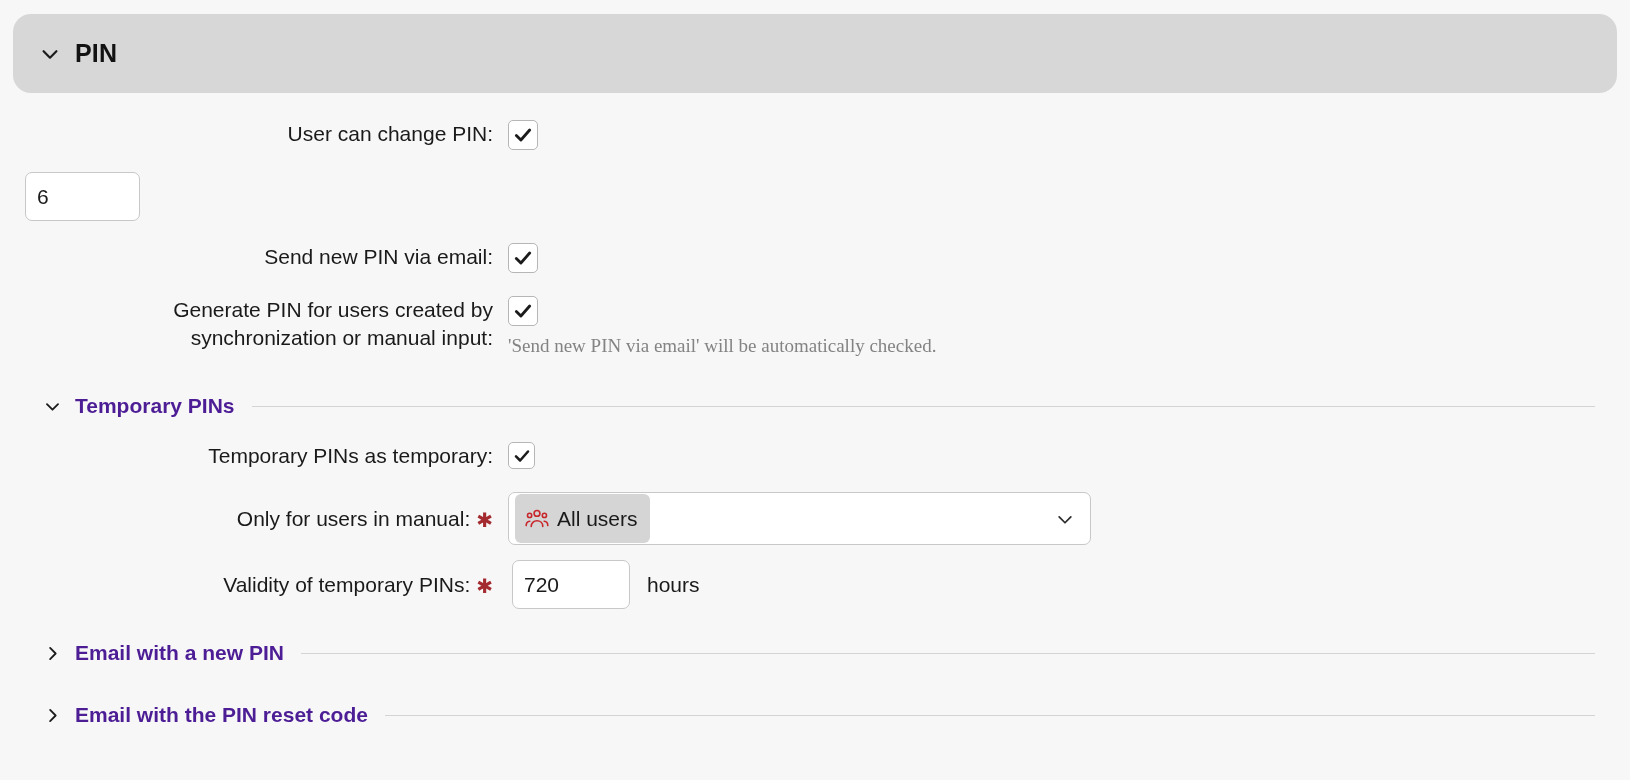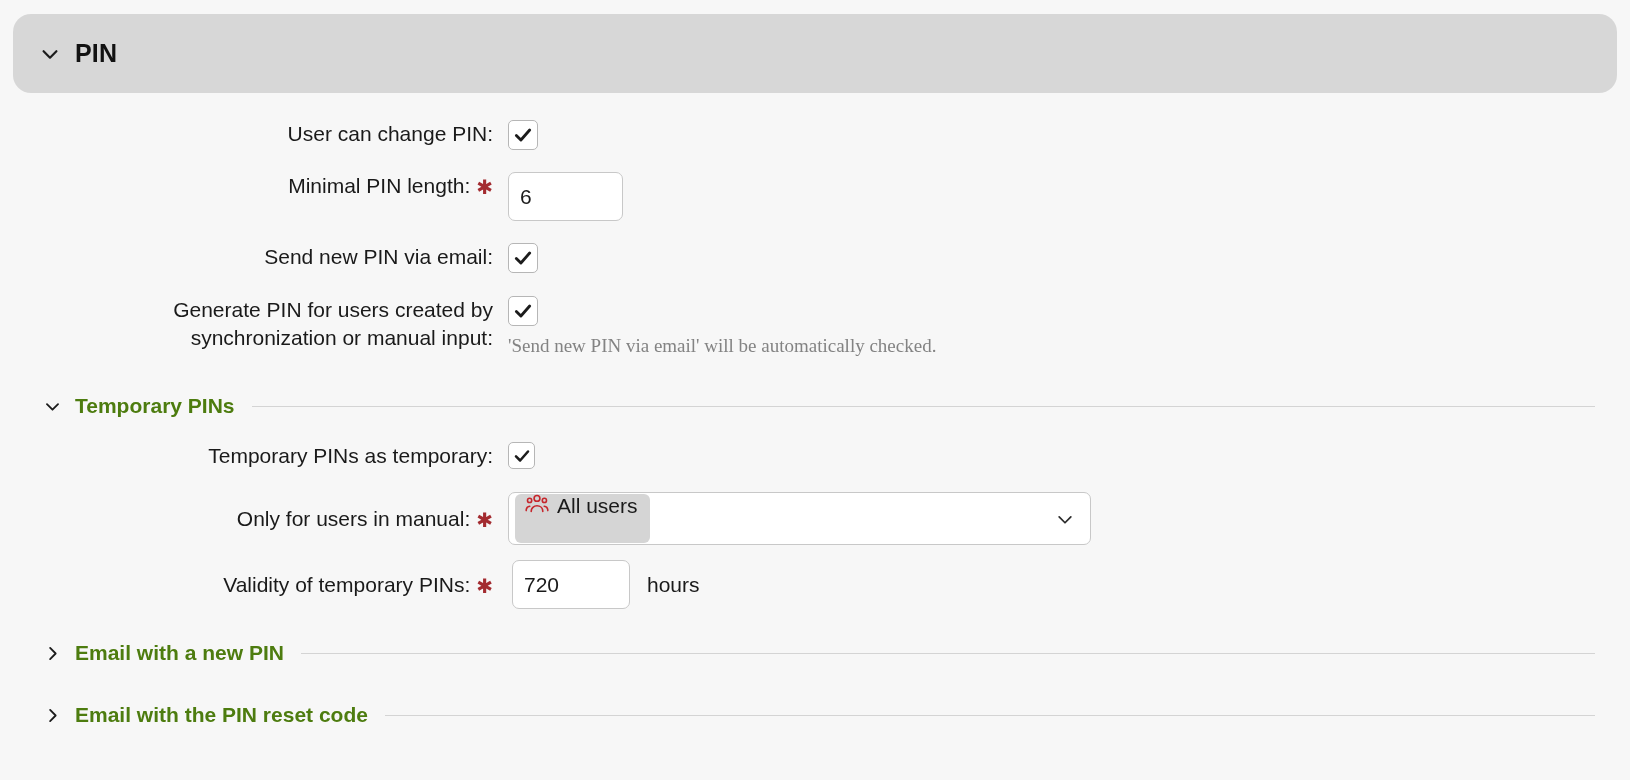--- a/index.html
+++ b/index.html
@@ -147,21 +147,21 @@
     display: inline-flex;
     align-items: center;
     justify-content: center;
     margin-left: 30px;
     margin-right: 11px;
     flex: none;
   }
   .subsection .sub-title {
     font-size: 21px;
     font-weight: bold;
-    color: #4d7c0f;
+    color: #4c1d95;
     white-space: nowrap;
   }
   .subsection .rule {
     height: 1px;
     background: #d4d4d4;
     flex: 1;
     margin-left: 17px;
     margin-right: 45px;
   }
 
@@ -177,20 +177,21 @@
     align-items: center;
     padding: 0 6px 0 6px;
     cursor: pointer;
     position: relative;
   }
   .chip {
     height: 49px;
     background: #d5d5d5;
     border-radius: 6px;
     display: inline-flex;
+    align-items: center;
     padding: 0 12px 0 10px;
     font-size: 21px;
     color: #1a1a1a;
     flex: none;
   }
   .chip .grp-ico {
     width: 24px;
     height: 20px;
     margin-right: 8px;
     display: inline-flex;
@@ -229,23 +230,20 @@
     <div class="ctrl-col">
       <span class="cb">
         <svg class="ico" width="20" height="20" viewBox="0 0 24 24" fill="none" stroke="#1c1c1c" stroke-width="3.4" stroke-linecap="round" stroke-linejoin="round">
           <polyline points="4,12.5 9.5,18 20,6"></polyline>
         </svg>
       </span>
     </div>
   </div>
 
   <div class="row" style="margin-top:22px;">
-    <div class="label-col">
-      <span>Minimal PIN length:</span><span class="req">✱</span>
-    </div>
     <div class="ctrl-col">
       <input class="tinput w-pin" type="text" value="6" style="">
     </div>
   </div>
 
   <div class="row" style="margin-top:22px;">
     <div class="label-col">Send new PIN via email:</div>
     <div class="ctrl-col">
       <span class="cb">
         <svg class="ico" width="20" height="20" viewBox="0 0 24 24" fill="none" stroke="#1c1c1c" stroke-width="3.4" stroke-linecap="round" stroke-linejoin="round">

